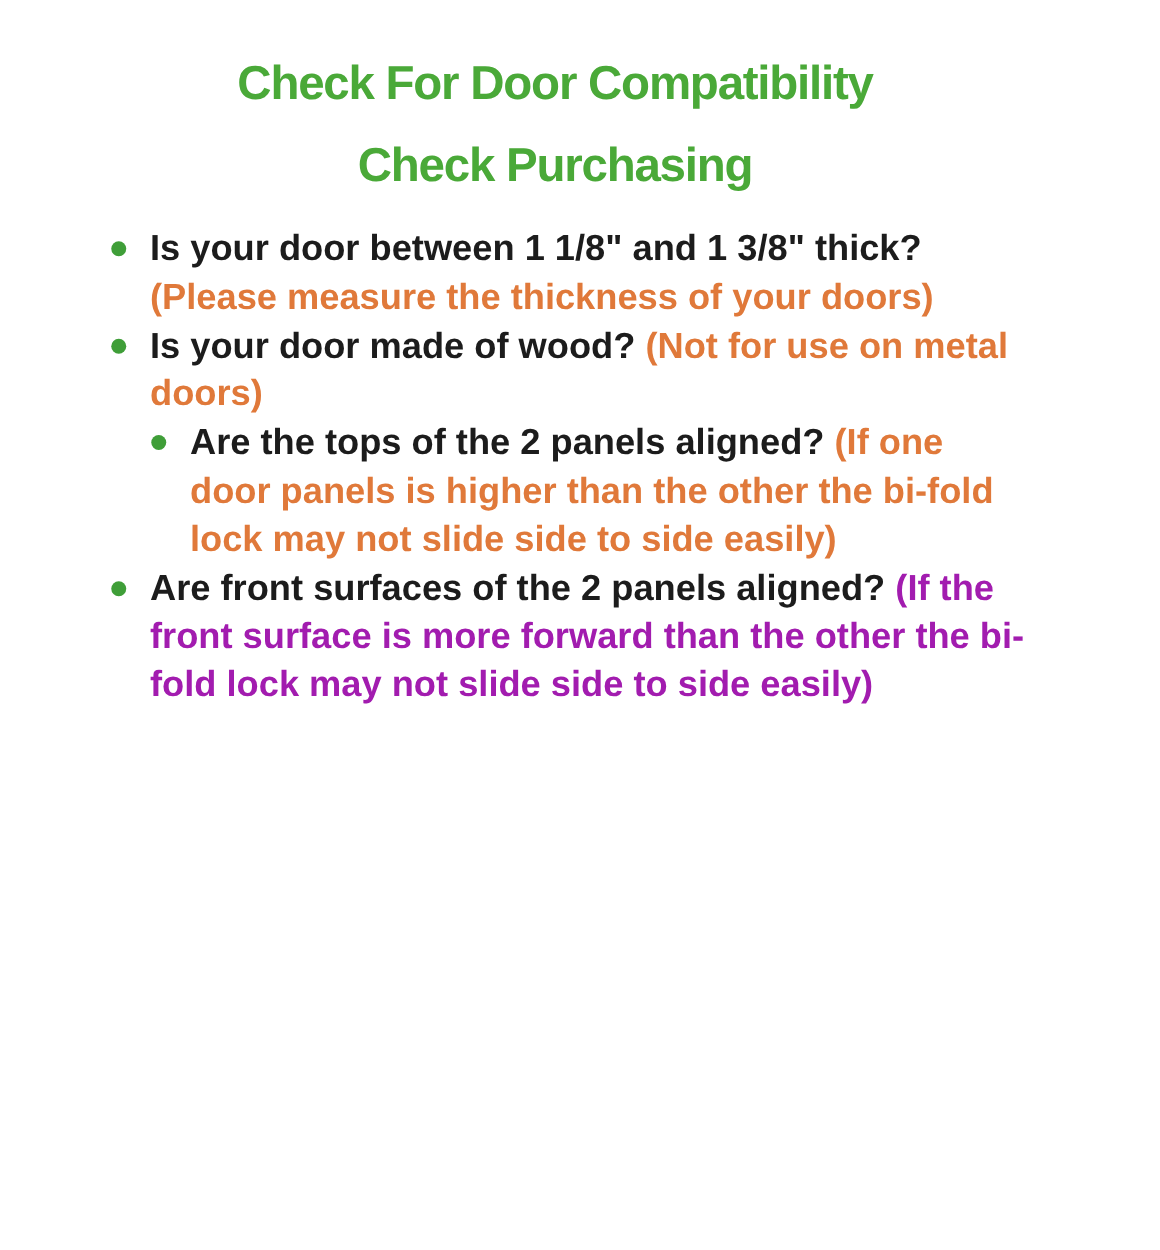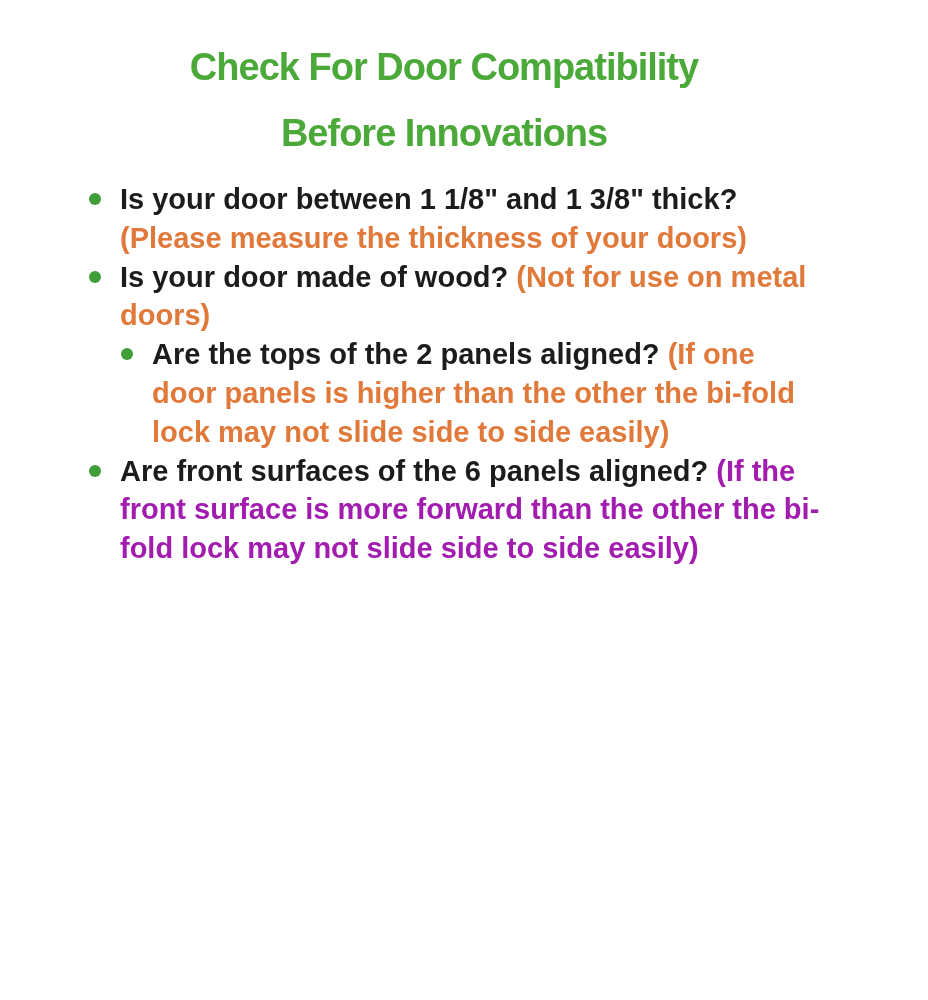--- a/index.html
+++ b/index.html
@@ -53,21 +53,21 @@
     color: #e0793a; 
   }
 </style>
 </head>
 <body>
 
 <div class="page">
 
   <h1 class="title" style="color: rgb(74, 169, 56);">
     <span>Check For Door Compatibility</span><br>
-    <span>Before Innovations</span>
+    <span>Check Purchasing</span>
   </h1>
 
   <ul class="checklist">
 
 
     <li style="color: rgb(28, 28, 28);">
       <span class="dot" style="background: rgb(63, 158, 56);"></span>
       <span>Is your door between 1 1/8" and 1 3/8" thick? </span><span class="note" style="color: rgb(224, 121, 58);">(Please measure the thickness of your doors)</span>
     </li>
 
@@ -77,18 +77,18 @@
     </li>
 
 
     <li style="color: rgb(28, 28, 28); margin-left: 32px;">
       <span class="dot" style="background: rgb(63, 158, 56);"></span>
       <span>Are the tops of the 2 panels aligned? </span><span class="note" style="color: rgb(224, 121, 58);">(If one door panels is higher than the other the bi-fold lock may not slide side to side easily)</span>
     </li>
 
     <li style="color: rgb(28, 28, 28);">
       <span class="dot" style="background: rgb(63, 158, 56);"></span>
-      <span>Are front surfaces of the 6 panels aligned? </span><span class="note" style="color: #a21caf;">(If the front surface is more forward than the other the bi-fold lock may not slide side to side easily)</span>
+      <span>Are front surfaces of the 2 panels aligned? </span><span class="note" style="color: #a21caf;">(If the front surface is more forward than the other the bi-fold lock may not slide side to side easily)</span>
     </li>
 
 
   </ul>
 </div>
 
 </body></html>

